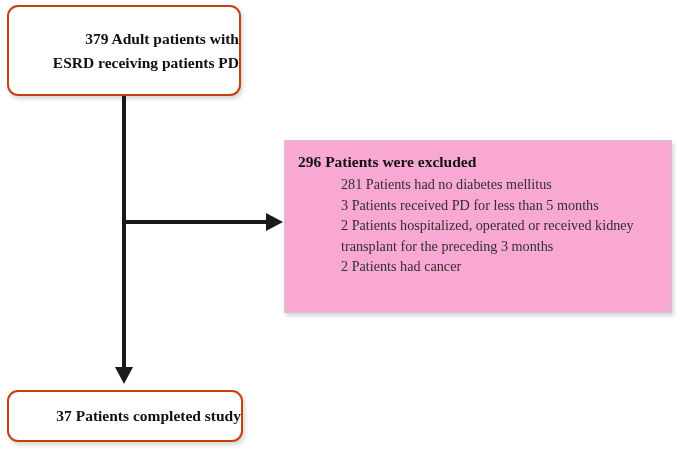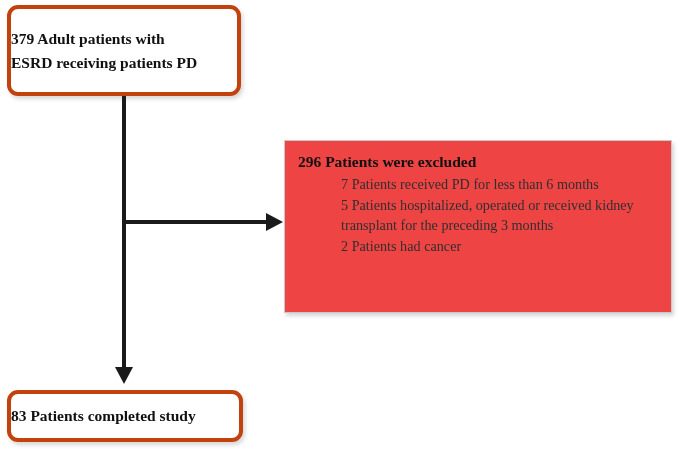--- a/index.html
+++ b/index.html
@@ -14,26 +14,26 @@
     background: #ffffff;
     overflow: hidden;
     font-family: "Liberation Serif", "DejaVu Serif", serif;
   }
 
   
   .round-box {
     position: absolute;
     box-sizing: border-box;
     background: #ffffff;
-    border: 4px solid #c2410c;
+    border: 2px solid #c2410c;
     border-radius: 11px;
     box-shadow: 2px 3px 4px rgba(0,0,0,0.16);
     display: flex;
     flex-direction: column;
-    align-items: flex-start;
+    align-items: flex-end;
     justify-content: center;
     text-align: center;
   }
   .round-box .line {
     font-weight: bold;
     font-size: 15.5px;
     line-height: 24px;
     color: #111111;
     white-space: nowrap;
   }
@@ -52,21 +52,21 @@
   }
 
   
   #box-excluded {
     position: absolute;
     box-sizing: border-box;
     left: 284px;
     top: 140px;
     width: 388px;
     height: 173px;
-    background: #ef4444;
+    background: #f9a8d4;
     border: 1px solid #c9c9c9;
     box-shadow: 2px 3px 4px rgba(0,0,0,0.16);
     padding: 10px 8px 8px 13px;
   }
   #box-excluded .excl-title {
     font-weight: bold;
     font-size: 15.5px;
     line-height: 22px;
     color: #111111;
     margin: 0 0 1px 0;
@@ -137,23 +137,24 @@
 
   <div id="line-vertical" class="conn"></div>
   <div id="arrow-down" class="arrowhead"></div>
 
   <div id="line-horizontal" class="conn"></div>
   <div id="arrow-right" class="arrowhead"></div>
 
   <div id="box-excluded">
     <div class="excl-title">296 Patients were excluded</div>
     <ul class="excl-list">
-      <li class="excl-item">7 Patients received PD for less than 6 months</li>
-      <li class="excl-item wrap">5 Patients hospitalized, operated or received kidney transplant for the preceding 3 months</li>
+      <li class="excl-item">281 Patients had no diabetes mellitus</li>
+      <li class="excl-item">3 Patients received PD for less than 5 months</li>
+      <li class="excl-item wrap">2 Patients hospitalized, operated or received kidney transplant for the preceding 3 months</li>
       <li class="excl-item">2 Patients had cancer</li>
     </ul>
   </div>
 
   <div id="box-completed" class="round-box">
-    <div class="line">83 Patients completed study</div>
+    <div class="line">37 Patients completed study</div>
   </div>
 
 </div>
 
 </body></html>

